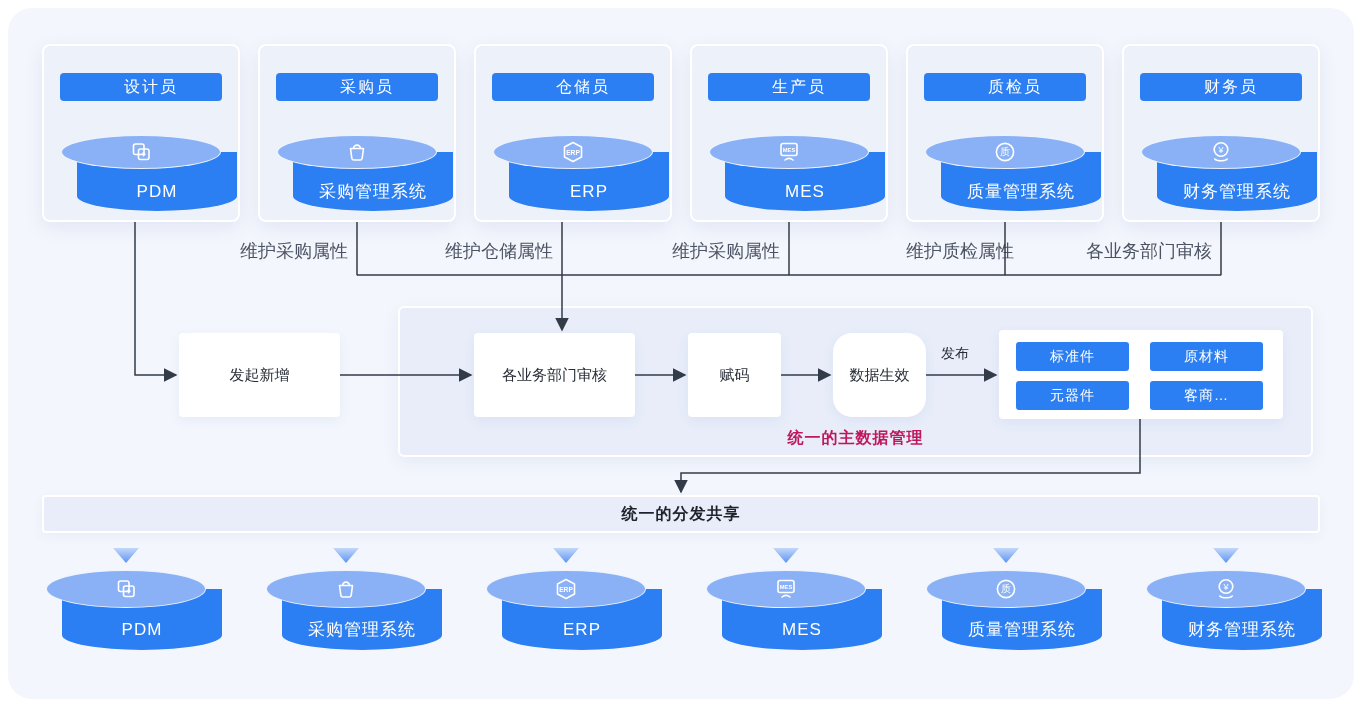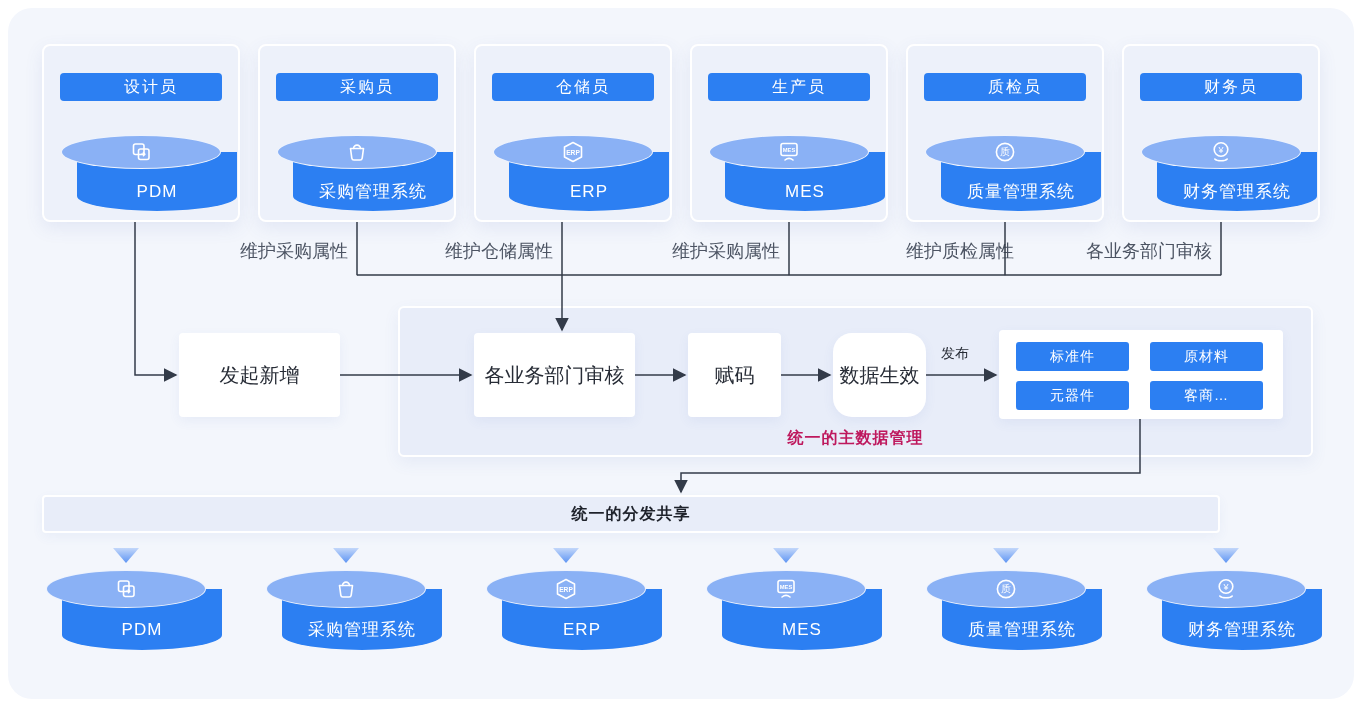--- a/index.html
+++ b/index.html
@@ -25,41 +25,41 @@
   .cyl-top { position:absolute; left:0; top:0; width:160px; height:34px; background:#8AB1F5;
              border-radius:50%; border:1.5px solid rgba(255,255,255,.85);
              display:flex; align-items:center; justify-content:center; }
   .cyl-top svg { display:block; }
 
   
   .maintain-label { position:absolute; top:239px; font-size:18px; color:#4C5463; white-space:nowrap; }
 
   
   .flow-box { position:absolute; top:333px; height:84px; background:#ffffff; border-radius:4px;
-              display:flex; align-items:center; justify-content:center; font-size:20px;
+              display:flex; align-items:center; justify-content:center; font-size:15px;
               color:#272C36; box-shadow:0 4px 12px rgba(76,102,180,.07); white-space:nowrap; }
 
   .master-panel { position:absolute; left:398px; top:306px; width:915px; height:151px;
                   background:#E8EDF9; border:2px solid #ffffff; border-radius:6px;
                   box-shadow:0 6px 16px rgba(76,102,180,.08); }
   .master-panel-label { position:absolute; left:0; bottom:6px; width:100%; text-align:center;
                         font-size:16px; font-weight:bold; color:#be185d; letter-spacing:1px; }
 
   .publish-label { position:absolute; left:926px; top:345px; width:58px; text-align:center;
                    font-size:14px; color:#272C36; }
 
   .categories-box { position:absolute; left:999px; top:330px; width:284px; height:89px;
                     background:#ffffff; border-radius:4px; padding:12px 17px;
                     display:flex; flex-wrap:wrap; gap:10px 21px; align-content:flex-start;
                     box-shadow:0 4px 12px rgba(76,102,180,.07); }
   .category-chip { width:113px; height:29px; background:#2C7FF2; border-radius:3px; color:#fff;
                    font-size:14px; display:flex; align-items:center; justify-content:center;
                    letter-spacing:1px; white-space:nowrap; }
 
-  .share-bar { position:absolute; left:42px; top:495px; width:1178px; height:38px;
+  .share-bar { position:absolute; left:42px; top:495px; width:1278px; height:38px;
                background:#E8EDF9; border:2px solid #ffffff; border-radius:4px;
                display:flex; align-items:center; justify-content:center;
                font-size:16px; font-weight:bold; color:#1E222B; letter-spacing:1px;
                box-shadow:0 4px 12px rgba(76,102,180,.06); }
 
   
   .bottom-col { position:absolute; top:548px; width:160px; }
   .tri { width:26px; height:15px; margin:0 auto 7px auto;
          background:linear-gradient(#C3D7FA,#5E95F3);
          clip-path:polygon(0 0,100% 0,50% 100%); }

